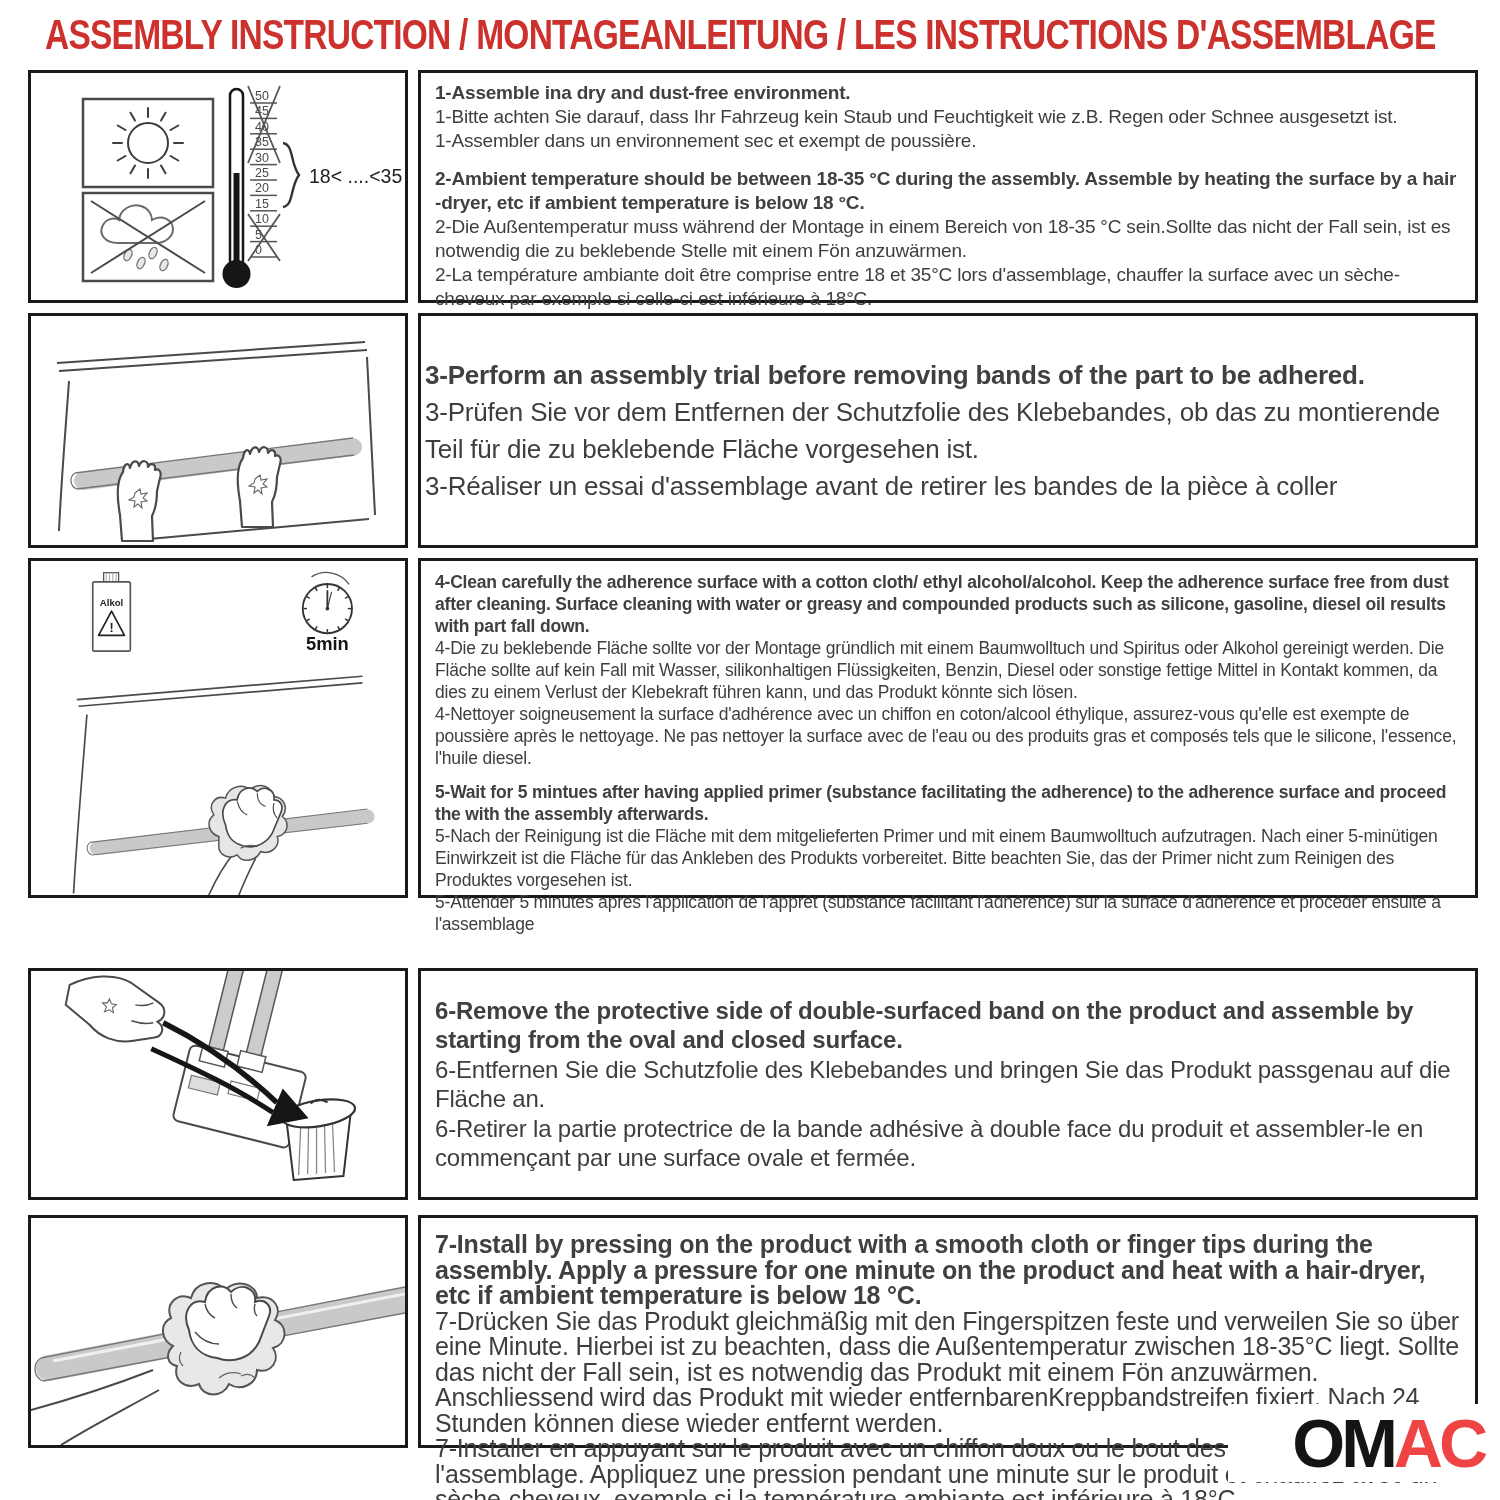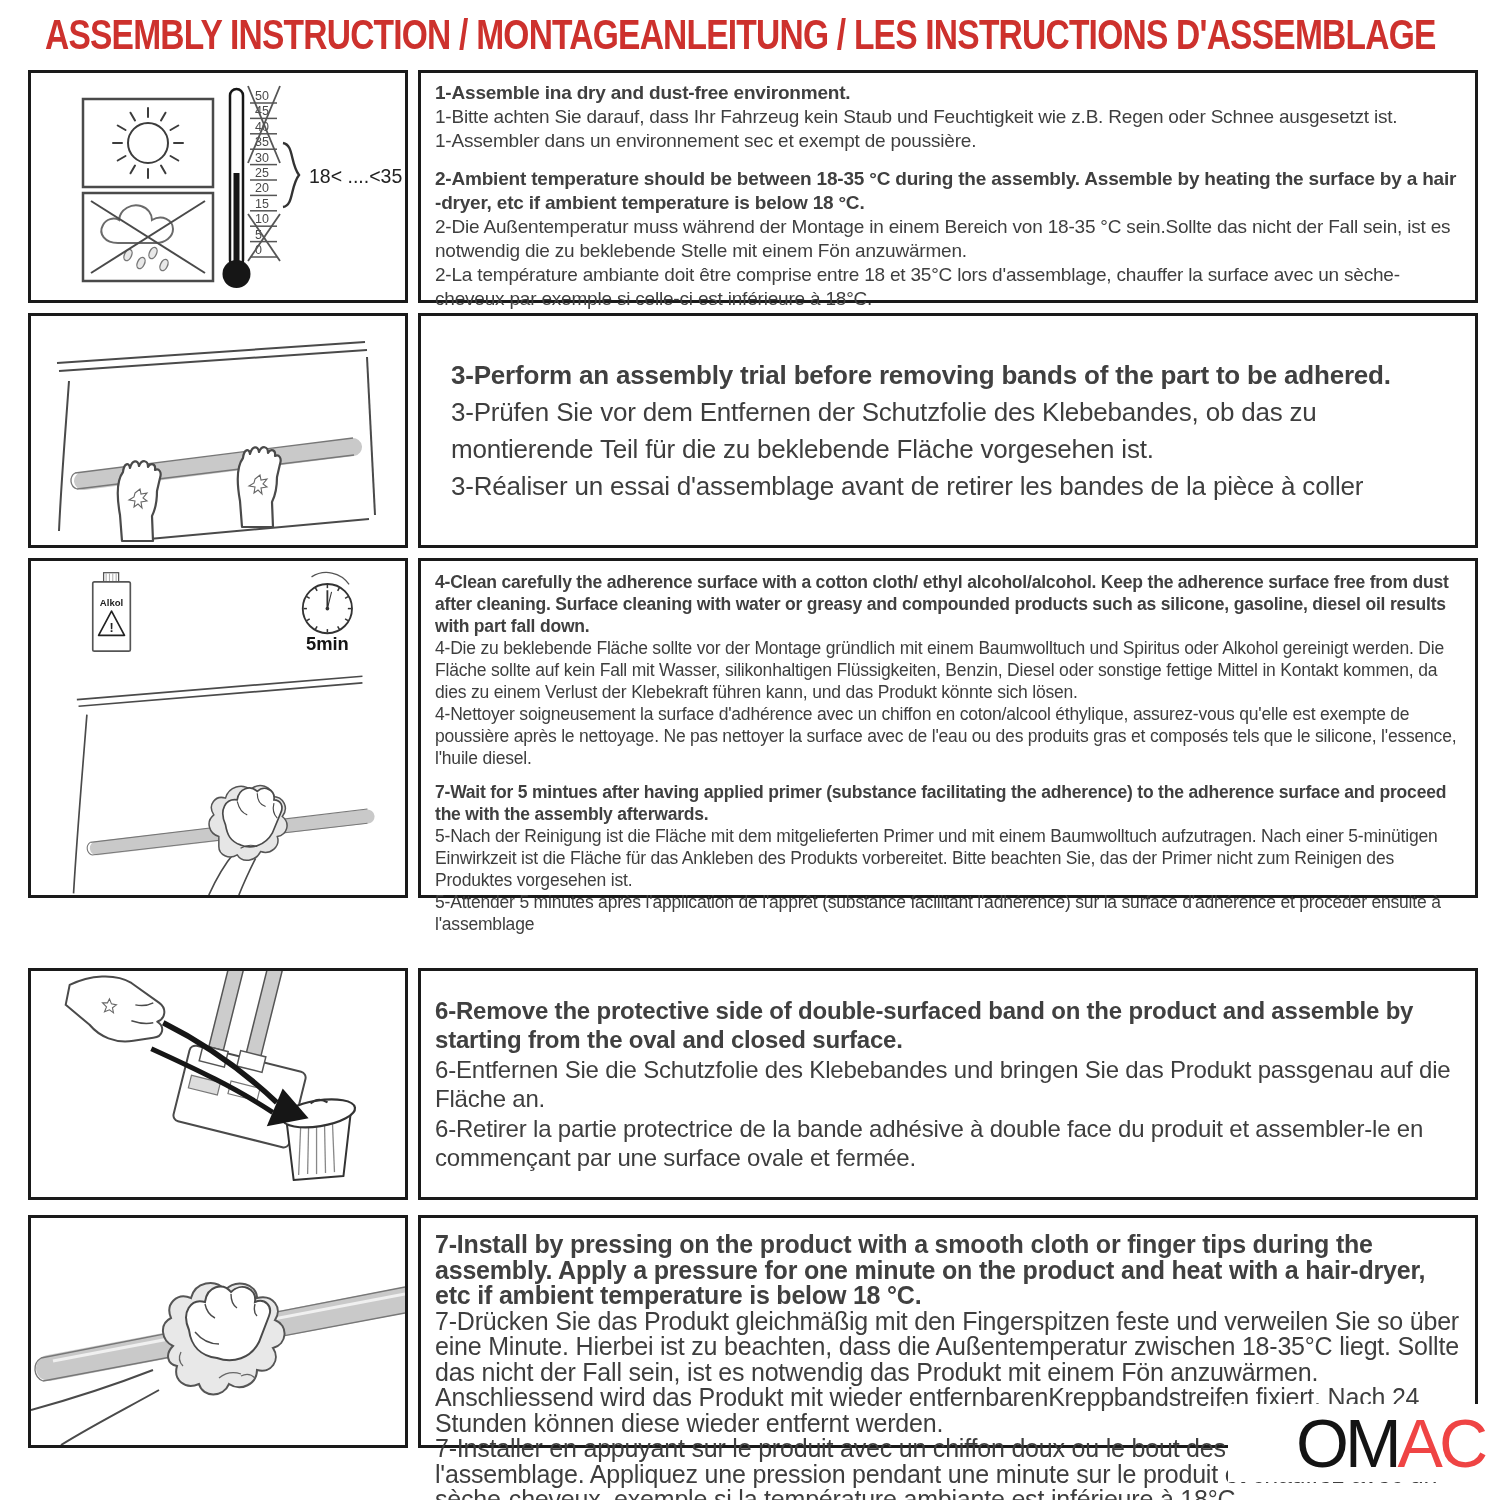--- a/index.html
+++ b/index.html
@@ -29,31 +29,31 @@
   .center{ justify-content:center; }
 
   .r1{ top:70px;   height:233px; }
   .r2{ top:313px;  height:235px; }
   .r3{ top:558px;  height:340px; }
   .r4{ top:968px;  height:232px; }
   .r5{ top:1215px; height:233px; }
 
   .t1{ padding:8px 14px;  font-size:19px;   line-height:24px; }
   .t1 .gap{ margin-top:14px; }
-  .t2{ padding:0 30px;    font-size:26px;   line-height:37px; }
+  .t2{ padding:0 4px;    font-size:26px;   line-height:37px; }
   .t3{ padding:10px 14px; font-size:17.5px; line-height:22px; }
   .t3 .gap{ margin-top:12px; }
   .t4{ padding:0 14px;    font-size:24px;   line-height:29.5px; }
   .t5{ padding:14px;      font-size:25px; line-height:25.5px; }
 
   .logo{
     position:absolute; left:1228px; top:1404px; width:256px; height:78px;
     background:#fff; z-index:5;
     display:flex; align-items:center; justify-content:flex-end;
-    font-weight:400; font-size:68px; letter-spacing:-4px; line-height:1;
+    font-weight:700; font-size:68px; letter-spacing:-4px; line-height:1;
   }
   .logo .lb{ color:#141414; }
   .logo .lr{ color:#ef4444; }
 
   .ln{ stroke:#4a4a4a; stroke-width:2; fill:none; }
   .thin{ stroke:#777; stroke-width:1.3; fill:none; }
   .strip{ stroke:#c9c9c9; stroke-width:18; fill:none; stroke-linecap:round; }
   svg text{ font-family:"Liberation Sans", sans-serif; }
 </style>
 </head>
@@ -233,21 +233,21 @@
         <path d="M254,290 C252,298 254,304 258,308"></path>
         <path d="M214,344 q10,-6 20,-2"></path>
       </g>
     </g>
   </svg>
 </div>
 <div class="txt-box t3 r3">
   <p class="b">4-Clean carefully the adherence surface with a cotton cloth/ ethyl alcohol/alcohol. Keep the adherence surface free from dust after cleaning. Surface cleaning with water or greasy and compounded products such as silicone, gasoline, diesel oil results with part fall down.</p>
   <p>4-Die zu beklebende Fläche sollte vor der Montage gründlich mit einem Baumwolltuch und Spiritus oder Alkohol gereinigt werden. Die Fläche sollte auf kein Fall mit Wasser, silikonhaltigen Flüssigkeiten, Benzin, Diesel oder sonstige fettige Mittel in Kontakt kommen, da dies zu einem Verlust der Klebekraft führen kann, und das Produkt könnte sich lösen.</p>
   <p>4-Nettoyer soigneusement la surface d'adhérence avec un chiffon en coton/alcool éthylique, assurez-vous qu'elle est exempte de poussière après le nettoyage. Ne pas nettoyer la surface avec de l'eau ou des produits gras et composés tels que le silicone, l'essence, l'huile diesel.</p>
-  <p class="b gap">7-Wait for 5 mintues after having applied primer (substance facilitating the adherence) to the adherence surface and proceed the with the assembly afterwards.</p>
+  <p class="b gap">5-Wait for 5 mintues after having applied primer (substance facilitating the adherence) to the adherence surface and proceed the with the assembly afterwards.</p>
   <p>5-Nach der Reinigung ist die Fläche mit dem mitgelieferten Primer und mit einem Baumwolltuch aufzutragen. Nach einer 5-minütigen Einwirkzeit ist die Fläche für das Ankleben des Produkts vorbereitet. Bitte beachten Sie, das der Primer nicht zum Reinigen des Produktes vorgesehen ist.</p>
   <p>5-Attender 5 minutes après l'application de l'apprêt (substance facilitant l'adhérence) sur la surface d'adhérence et procéder ensuite à l'assemblage</p>
 </div>
 
 <div class="img-box r4">
   <svg viewBox="0 0 374 227">
     <g transform="rotate(14 205 120)">
       <rect x="150" y="86" width="120" height="78" rx="6" fill="#fff" stroke="#4a4a4a" stroke-width="2"></rect>
       <rect x="168" y="-4" width="15" height="88" fill="#ccc" stroke="#555" stroke-width="1.5"></rect>
       <rect x="206" y="-8" width="15" height="90" fill="#ccc" stroke="#555" stroke-width="1.5"></rect>

